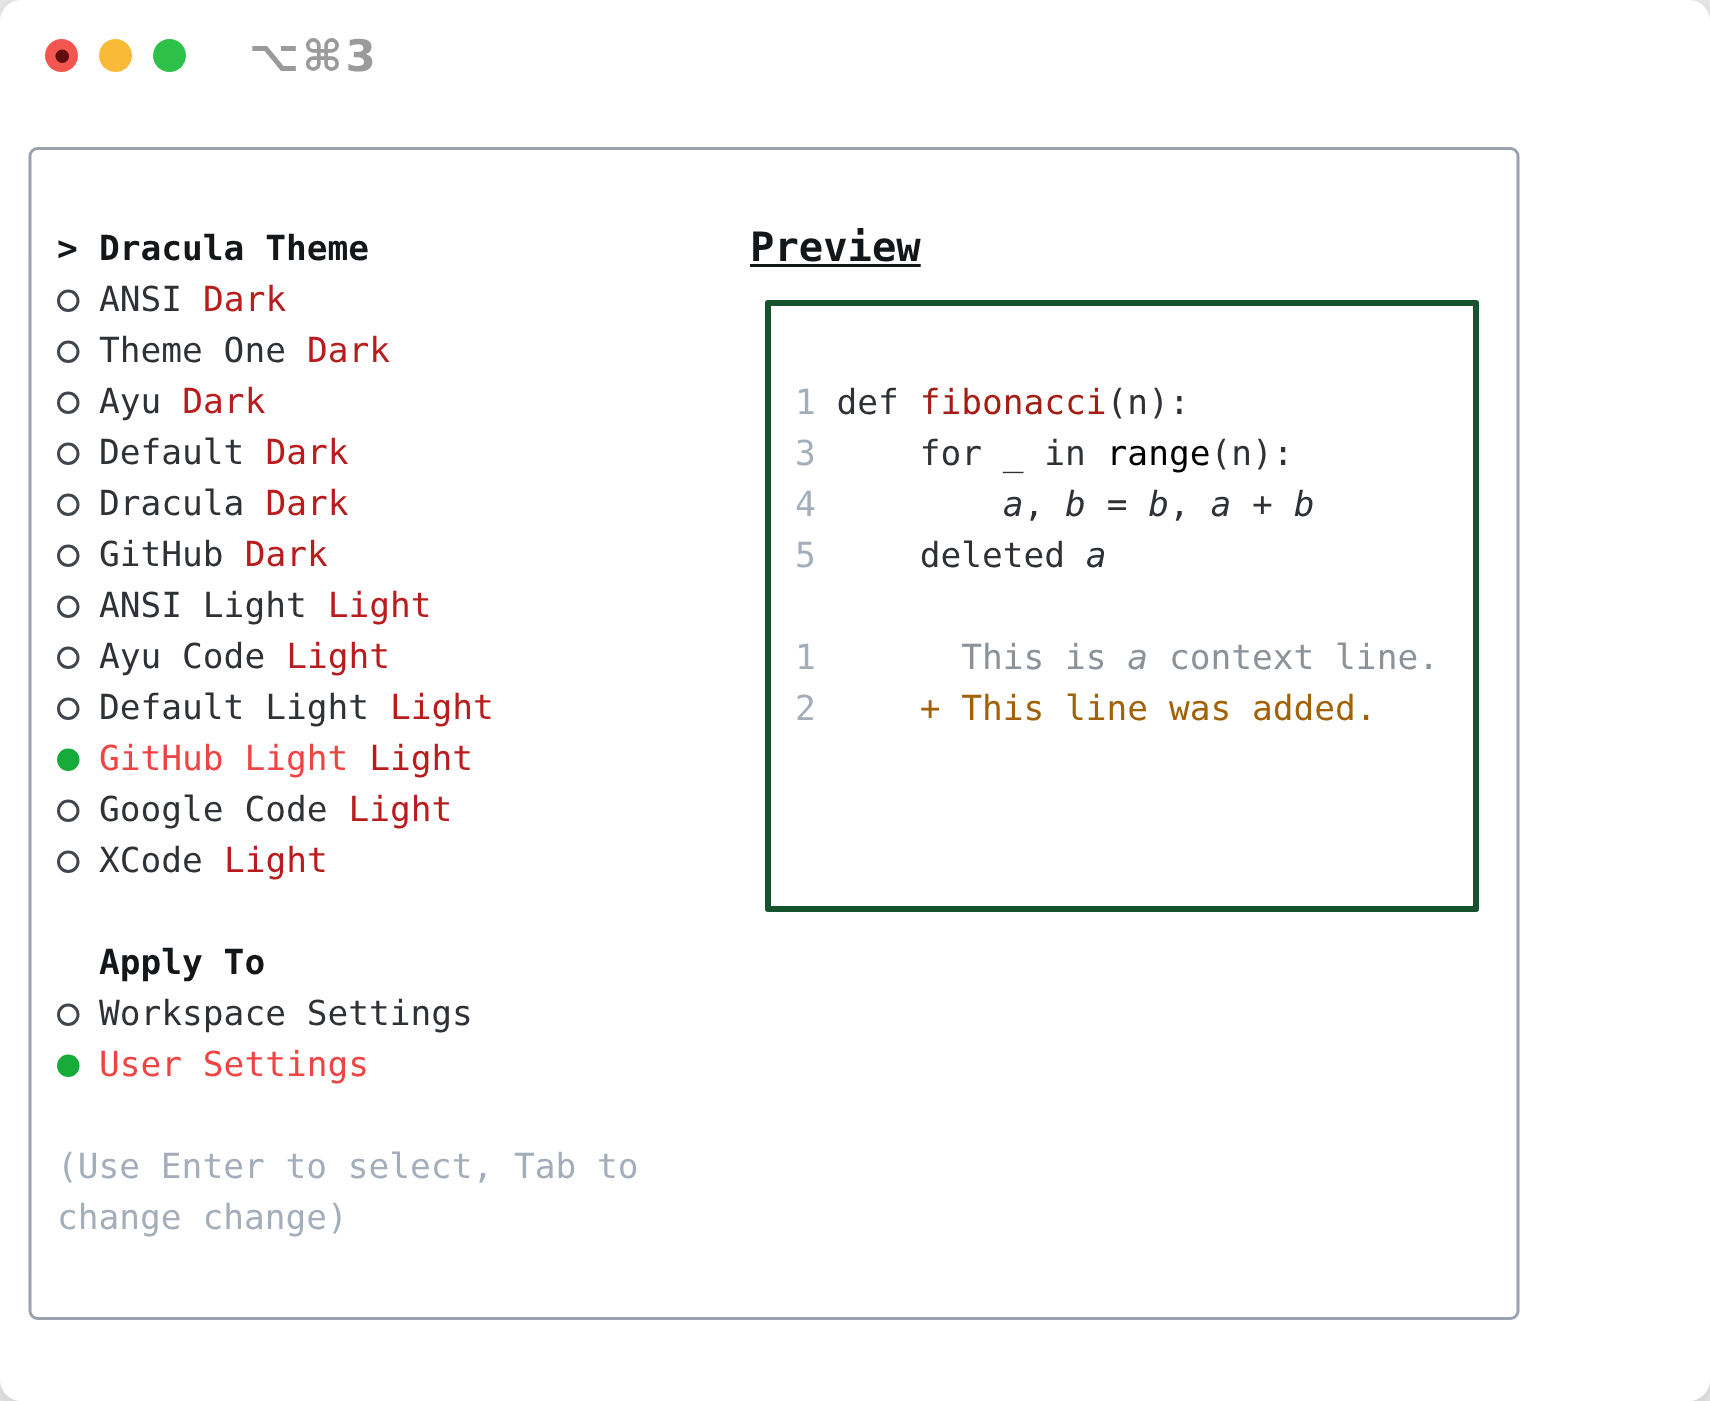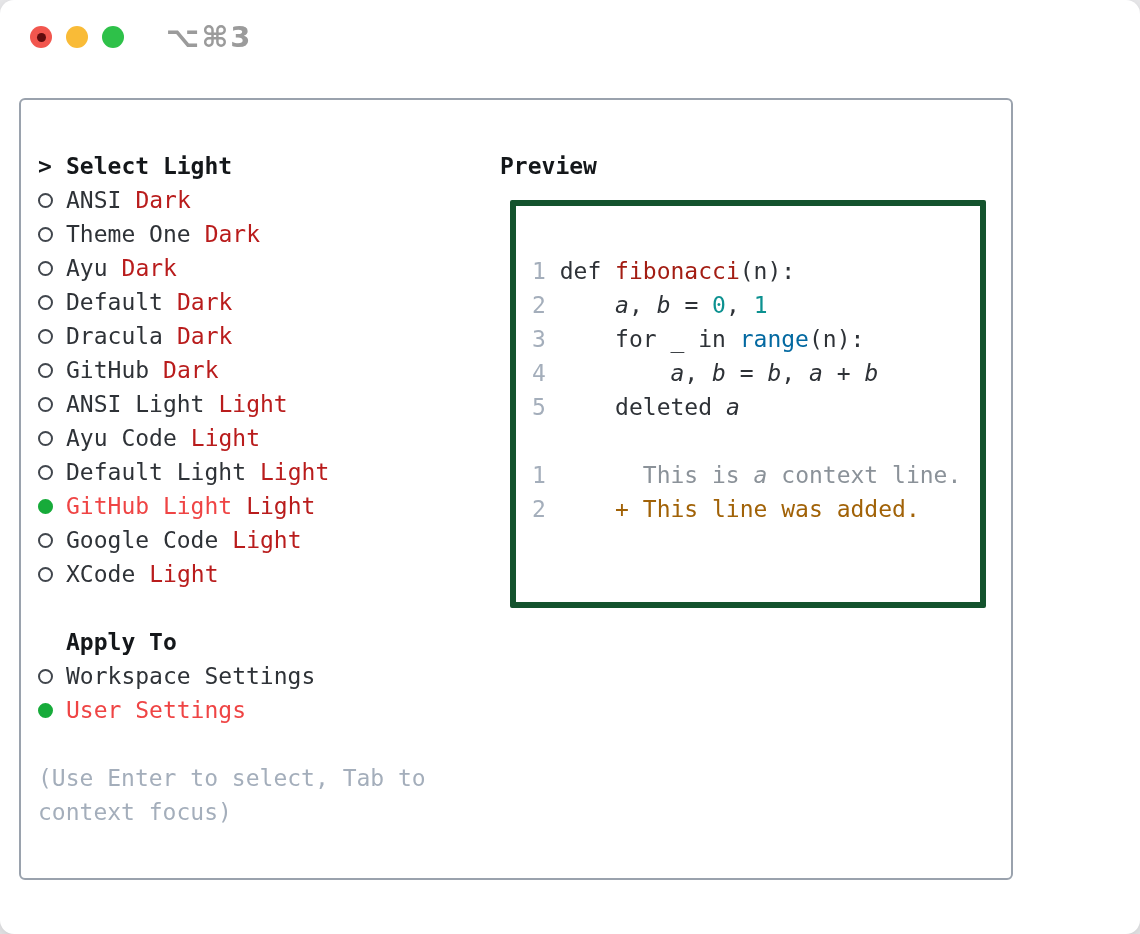--- a/index.html
+++ b/index.html
@@ -46,33 +46,33 @@
   .option { cursor:default; }
   .option.selected .radio { background:#17ab3a; border-color:#17ab3a; }
   .option.selected .tname { color:#ef4444; }
   .tname { color:#2e3237; }
   .tsuffix { color:#b91c1c; margin-left:14px; }
   .hint { color:#a4aebb; height:34px; line-height:34px; white-space:pre; }
 
   
   .preview-title {
     position:absolute; left:479px; top:49px; height:34px; line-height:34px;
-    font-size:23px; font-weight:bold; color:#14171a;
+    font-size:27px; font-weight:bold; color:#14171a;text-decoration:underline;
   }
   .preview-box {
     position:absolute; left:489px; top:100px; width:476px; height:408px;
-    border:6px solid #14532d; border-radius:2px; background:#fff;
+    border:4px solid #14532d; border-radius:2px; background:#fff;
     padding:48px 0 0 16px; overflow:hidden;
   }
   .code-line { height:34px; line-height:34px; white-space:pre; font-size:23px; }
   .t-ln { color:#a4aebb; }
   .t-pl { color:#2e3237; }
   .t-fn { color:#a31d13; }
   .t-nm { color:#0c9190; }
-  .t-bi { color:#0369a1; }
+  .t-bi { color:#000000; }
   .t-it { color:#2e3237; font-style:italic; }
   .t-cx { color:#8b9299; }
   .t-ci { color:#8b9299; font-style:italic; }
   .t-dl { color:#c8271a; }
   .t-ad { color:#a16207; }
 </style>
 </head>
 <body>
 
 <div class="window">
@@ -86,21 +86,21 @@
       <div class="light green"></div>
     </div>
     <div class="win-title">⌥⌘3</div>
   </div>
 
   <div class="panel">
 
     <div class="menu">
       <div class="row">
         <span class="cell prompt">&gt;</span>
-        <span class="htext">Select Light</span>
+        <span class="htext">Dracula Theme</span>
       </div>
 
       <div id="theme-list">
           <div class="row option"><span class="cell"><span class="radio"></span></span><span class="tname">ANSI</span><span class="tsuffix">Dark</span></div>
           <div class="row option"><span class="cell"><span class="radio"></span></span><span class="tname">Theme One</span><span class="tsuffix">Dark</span></div>
           <div class="row option"><span class="cell"><span class="radio"></span></span><span class="tname">Ayu</span><span class="tsuffix">Dark</span></div>
           <div class="row option"><span class="cell"><span class="radio"></span></span><span class="tname">Default</span><span class="tsuffix">Dark</span></div>
           <div class="row option"><span class="cell"><span class="radio"></span></span><span class="tname">Dracula</span><span class="tsuffix">Dark</span></div>
           <div class="row option"><span class="cell"><span class="radio"></span></span><span class="tname">GitHub</span><span class="tsuffix">Dark</span></div>
           <div class="row option"><span class="cell"><span class="radio"></span></span><span class="tname">ANSI Light</span><span class="tsuffix">Light</span></div>
@@ -119,29 +119,28 @@
       </div>
 
       <div id="apply-list">
           <div class="row option"><span class="cell"><span class="radio"></span></span><span class="tname">Workspace Settings</span></div>
           <div class="row option selected"><span class="cell"><span class="radio"></span></span><span class="tname">User Settings</span></div>
         </div>
 
       <div class="row spacer"></div>
 
       <div class="hint">(Use Enter to select, Tab to</div>
-      <div class="hint">context focus)</div>
+      <div class="hint">change change)</div>
     </div>
 
     <div class="preview-title">Preview</div>
 
     <div class="preview-box">
       <div id="code">
           <div class="code-line"><span class="t-ln">1</span><span class="t-pl"> def </span><span class="t-fn">fibonacci</span><span class="t-pl">(n):</span></div>
-          <div class="code-line"><span class="t-ln">2</span><span class="t-pl">     </span><span class="t-it">a</span><span class="t-pl">, </span><span class="t-it">b</span><span class="t-pl"> = </span><span class="t-nm">0</span><span class="t-pl">, </span><span class="t-nm">1</span></div>
           <div class="code-line"><span class="t-ln">3</span><span class="t-pl">     for _ in </span><span class="t-bi">range</span><span class="t-pl">(n):</span></div>
           <div class="code-line"><span class="t-ln">4</span><span class="t-pl">         </span><span class="t-it">a</span><span class="t-pl">, </span><span class="t-it">b</span><span class="t-pl"> = </span><span class="t-it">b</span><span class="t-pl">, </span><span class="t-it">a</span><span class="t-pl"> + </span><span class="t-it">b</span></div>
           <div class="code-line"><span class="t-ln">5</span><span class="t-pl">     deleted </span><span class="t-it">a</span></div>
           <div class="code-line"></div>
           <div class="code-line"><span class="t-ln">1</span><span class="t-cx">       This is </span><span class="t-ci">a</span><span class="t-cx"> context line.</span></div>
           <div class="code-line"><span class="t-ln">2</span><span class="t-ad">     + This line was added.</span></div>
         </div>
     </div>
 
   </div>

